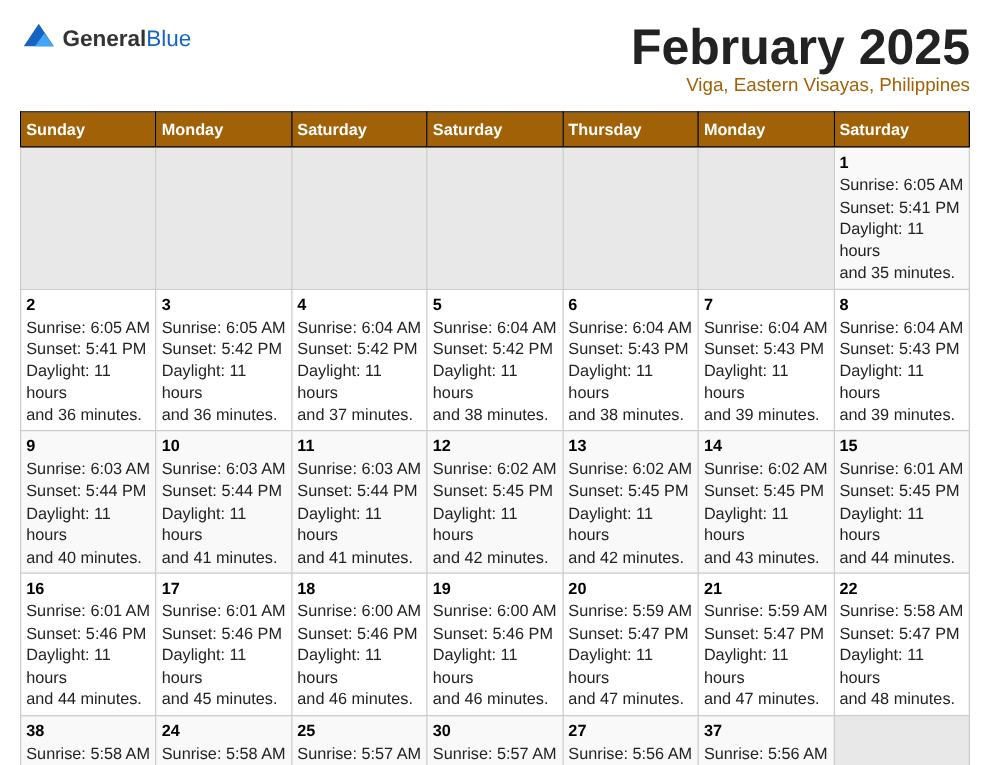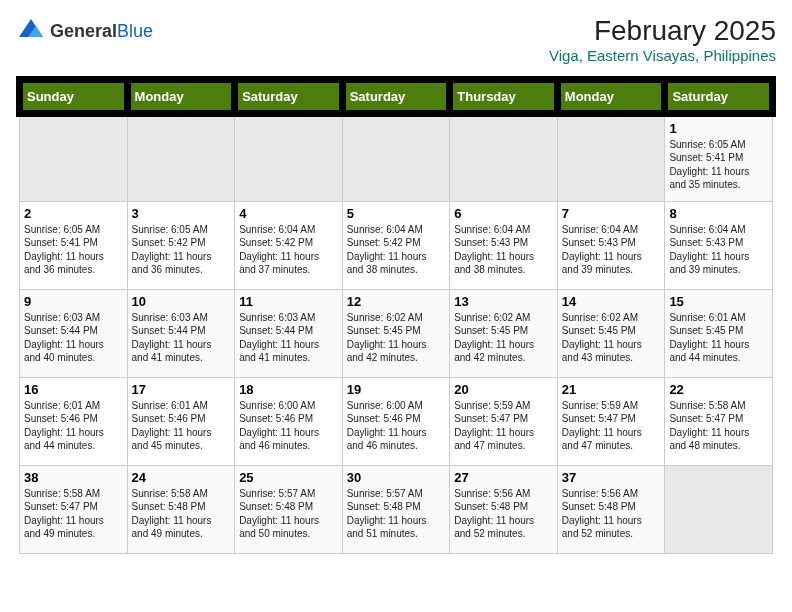--- a/index.html
+++ b/index.html
@@ -37,63 +37,63 @@
     }
     .logo-icon {
       width: 30px;
       height: 30px;
       margin-right: 4px;
     }
     .title-section {
       text-align: right;
     }
     .month-title {
-      font-size: 28px;
-      font-weight: normal;
+      font-size: 40px;
+      font-weight: bold;
       color: #222;
       line-height: 1.1;
     }
     .location-title {
       font-size: 15px;
-      color: #0f766e;
+      color: #a16207;
     }
     .calendar-table {
       width: 100%;
       border-collapse: collapse;
       font-size: 11px;
     }
     .calendar-table thead th {
-      background: #4d7c0f;
+      background: #a16207;
       color: #fff;
       padding: 6px 4px;
       text-align: left;
       font-size: 13px;
       font-weight: bold;
-      border: 7px solid #000000;
+      border: 1px solid #000000;
     }
     .calendar-table tbody td {
       border: 1px solid #ccc;
       vertical-align: top;
       padding: 4px;
       width: calc(100%/7);
       min-height: 80px;
       height: 88px;
       background: #fff;
     }
     .calendar-table tbody tr:nth-child(odd) td {
       background: #f9f9f9;
     }
     .day-number {
       font-size: 13px;
       font-weight: bold;
       display: block;
       margin-bottom: 2px;
     }
     .day-info {
-      font-size: 10px;
+      font-size: 13px;
       color: #222;
       line-height: 1.35;
     }
     .empty-cell {
       background: #e8e8e8 !important;
     }
   </style>
 </head>
 <body>
 

